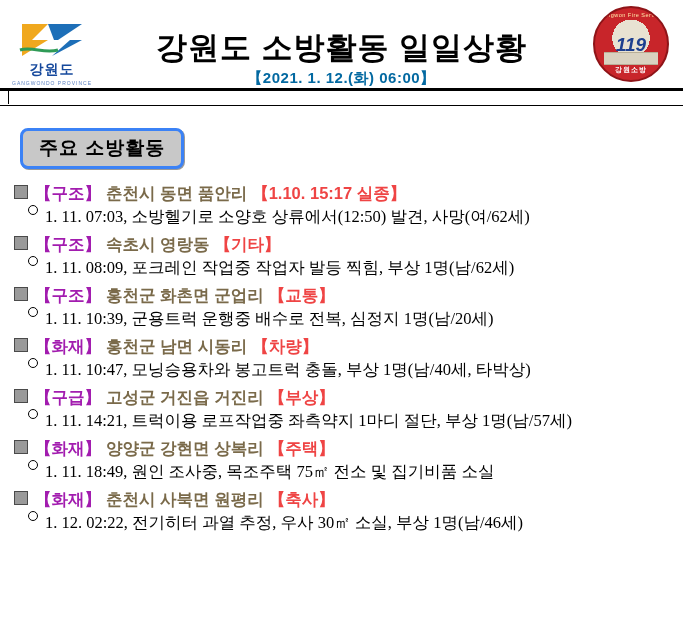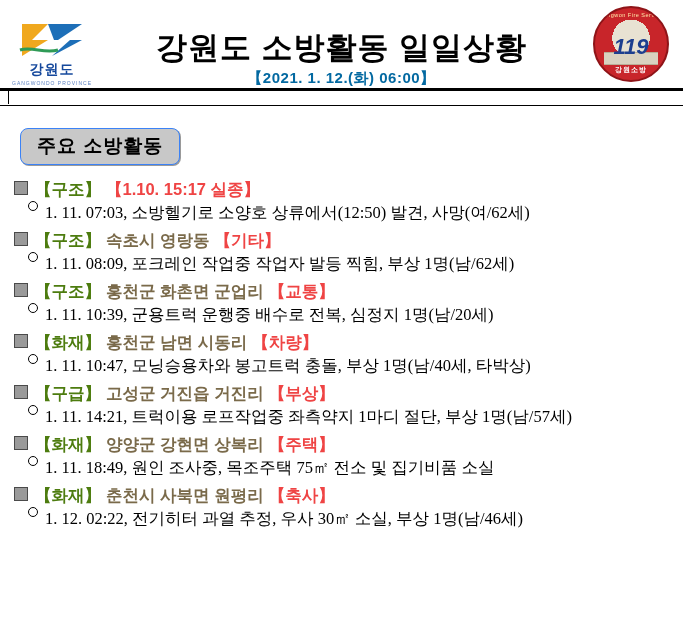--- a/index.html
+++ b/index.html
@@ -112,21 +112,21 @@
     font-size: 7px;
     font-weight: bold;
     color: #ffffff;
     letter-spacing: 1px;
   }
   .emblem .center-119 {
     position: absolute;
     top: 26px; left: 0; right: 0;
     text-align: center;
     font-family: "Liberation Sans", sans-serif;
-    font-size: 22px;
+    font-size: 19px;
     font-weight: bold;
     color: #1d3f8f;
     font-style: italic;
   }
   .emblem .emb-band {
     position: absolute;
     top: 44px; left: 9px; right: 9px;
     height: 11px;
     background: #d9d2c0;
     border-top: 1px solid #b8ae96;
@@ -148,21 +148,21 @@
     background: #000;
   }
 
   
   .section-wrap {
     margin: 22px 0 0 20px;
   }
   .section-badge {
     display: inline-block;
     background: #c8c8c8;
-    border: 1px solid #3b82f6;
+    border: 3px solid #3b82f6;
     border-radius: 8px;
     padding: 4px 16px 5px 16px;
     font-family: "Liberation Sans", sans-serif;
     font-size: 19px;
     font-weight: bold;
     color: #000000;
     letter-spacing: 1px;
     box-shadow: 1px 1px 0 #9a9a9a;
   }
 
@@ -186,21 +186,21 @@
     width: 12px;
     height: 12px;
     flex: none;
     background: #9a9a9a;
     border: 1px solid #4a4a4a;
     margin-right: 7px;
     position: relative;
     top: 0px;
   }
   .cat {
-    color: #4d7c0f;
+    color: #a21caf;
   }
   .place {
     color: #7a6a4a;
     margin-left: 5px;
   }
   .tag {
     color: #ef4444;
     margin-left: 5px;
   }
   .entry-detail {
@@ -264,20 +264,21 @@
 <div class="section-wrap">
   <span class="section-badge">주요  소방활동</span>
 </div>
 
 <div class="entries">
 
   <div class="entry">
     <div class="entry-head">
       <span class="bullet-sq"></span>
       <span class="cat">【구조】</span>
+      <span class="place">춘천시 동면 품안리</span>
       <span class="tag">【1.10. 15:17 실종】</span>
     </div>
     <div class="entry-detail">
       <span class="bullet-circle"></span>
       <span>1. 11. 07:03,  소방헬기로 소양호 상류에서(12:50) 발견, 사망(여/62세)</span>
     </div>
   </div>
 
   <div class="entry">
     <div class="entry-head">

